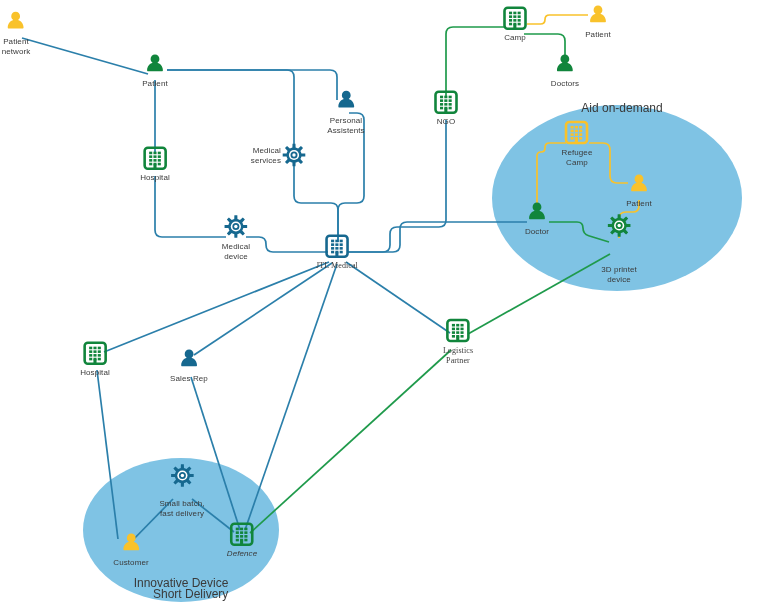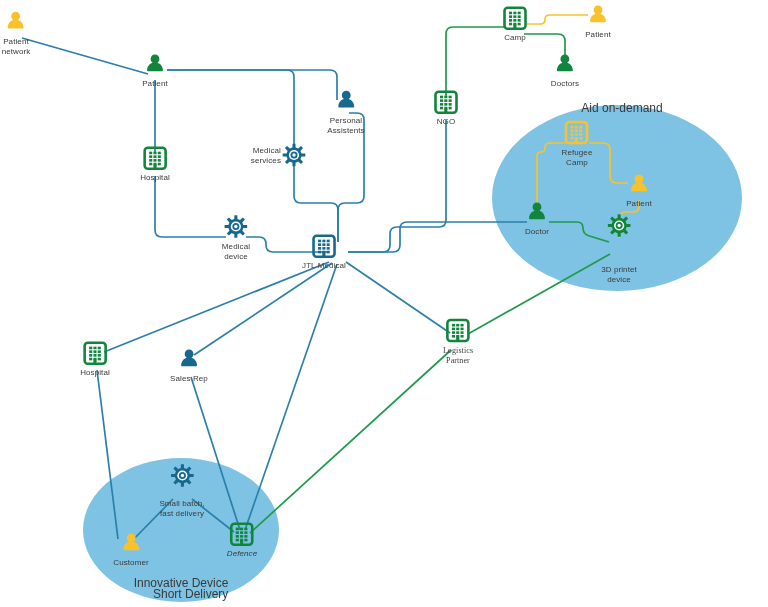--- a/index.html
+++ b/index.html
@@ -112,21 +112,21 @@
             <g fill="#16688f">
               <path d="M11.39,5.57L11.52,1.70L14.48,1.70L14.61,5.57A7.6,7.6 0 0 1 17.12,6.61L17.12,6.61L19.94,3.96L22.04,6.06L19.39,8.88A7.6,7.6 0 0 1 20.43,11.39L20.43,11.39L24.30,11.52L24.30,14.48L20.43,14.61A7.6,7.6 0 0 1 19.39,17.12L19.39,17.12L22.04,19.94L19.94,22.04L17.12,19.39A7.6,7.6 0 0 1 14.61,20.43L14.61,20.43L14.48,24.30L11.52,24.30L11.39,20.43A7.6,7.6 0 0 1 8.88,19.39L8.88,19.39L6.06,22.04L3.96,19.94L6.61,17.12A7.6,7.6 0 0 1 5.57,14.61L5.57,14.61L1.70,14.48L1.70,11.52L5.57,11.39A7.6,7.6 0 0 1 6.61,8.88L6.61,8.88L3.96,6.06L6.06,3.96L8.88,6.61A7.6,7.6 0 0 1 11.39,5.57Z" fill-rule="evenodd"></path>
               <circle cx="13" cy="13" r="5.1" fill="#ffffff"></circle>
               <circle cx="13" cy="13" r="3.5" fill="#16688f"></circle>
               <circle cx="13" cy="13" r="1.7" fill="#ffffff"></circle>
             </g>
           </svg></span>
         <span class="lbl">Medical
 device</span>
       </div>
-      <div class="node" style="left: 324px; top: 252px;">
+      <div class="node" style="left: 337px; top: 252px; font-family: Liberation Serif, serif;">
         <span class="glyph"><svg width="26" height="26" viewBox="0 0 26 26">
             <rect x="2.5" y="2.5" width="21" height="21" rx="3.2" ry="3.2" fill="none" stroke="#16688f" stroke-width="2.6"></rect>
             <rect x="7" y="6.4" width="3.1" height="2.6" fill="#16688f"></rect>
             <rect x="11.3" y="6.4" width="3.1" height="2.6" fill="#16688f"></rect>
             <rect x="15.6" y="6.4" width="3.1" height="2.6" fill="#16688f"></rect>
             <rect x="7" y="10.1" width="3.1" height="2.6" fill="#16688f"></rect>
             <rect x="11.3" y="10.1" width="3.1" height="2.6" fill="#16688f"></rect>
             <rect x="15.6" y="10.1" width="3.1" height="2.6" fill="#16688f"></rect>
             <rect x="7" y="13.8" width="3.1" height="2.6" fill="#16688f"></rect>
             <rect x="11.3" y="13.8" width="3.1" height="2.6" fill="#16688f"></rect>

